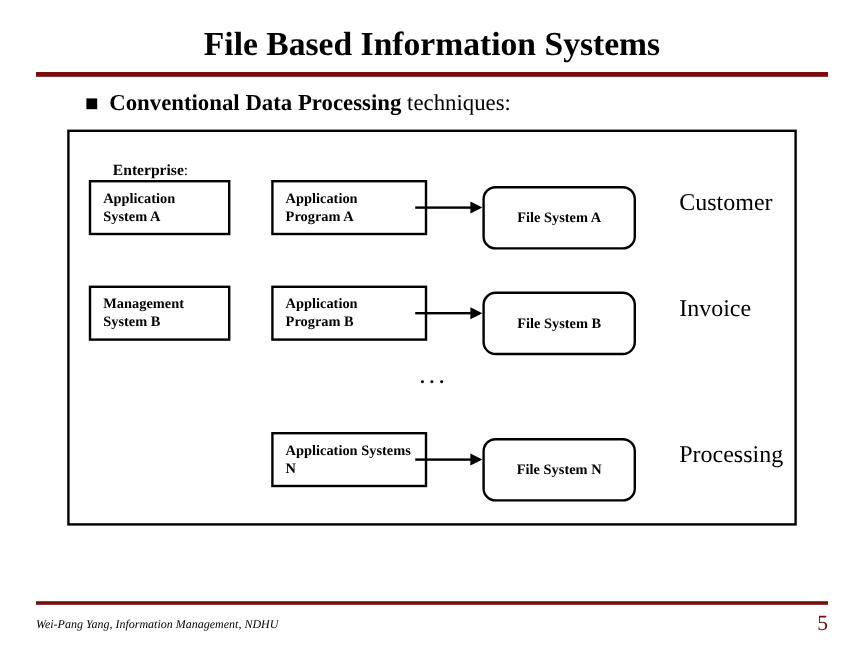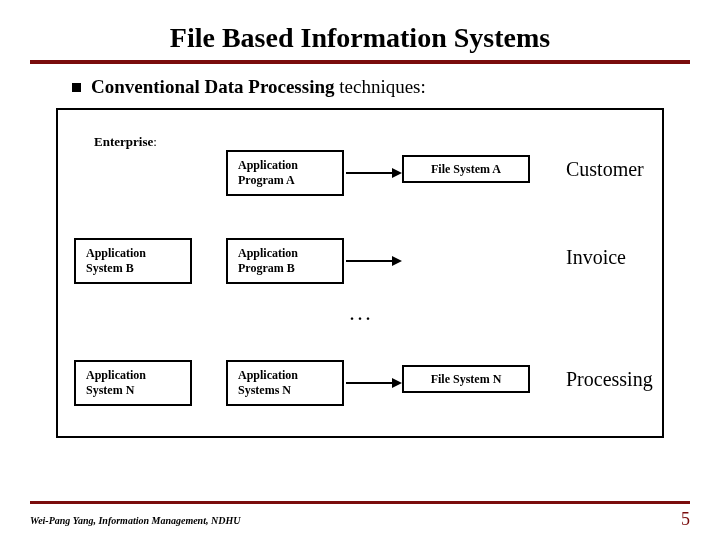--- a/index.html
+++ b/index.html
@@ -65,22 +65,22 @@
     border: 2px solid #000;
     font-size: 12px;
     font-weight: bold;
     display: flex;
     flex-direction: column;
     justify-content: center;
     padding: 0 10px;
     background: #fff;
   }
   .sysbox { left: 16px; width: 118px; height: 46px; }
-  .progbox { left: 168px; width: 118px; height: 46px; text-align: left; }
-  .filebox { left: 344px; width: 128px; height: 28px; top: 5px; text-align: left; align-items: center; }
+  .progbox { left: 168px; width: 130px; height: 46px; text-align: left; }
+  .filebox { left: 344px; width: 128px; height: 53px; top: 5px; text-align: left; align-items: center; border-radius: 11px; }
   .entity {
     position: absolute;
     left: 508px;
     top: 8px;
     font-size: 20px;
     font-family: "Times New Roman", serif;
   }
   .arrow {
     position: absolute;
     top: 22px;
@@ -113,21 +113,20 @@
     right: 30px;
     height: 3px;
     background: #7a0c0c;
   }
   .footer-text {
     position: absolute;
     bottom: 14px;
     left: 30px;
     font-size: 10px;
     font-style: italic;
-    font-weight: bold;
   }
   .page-num {
     position: absolute;
     bottom: 10px;
     right: 30px;
     font-size: 18px;
     color: #7a0c0c;
     font-family: "Times New Roman", serif;
   }
 </style>
@@ -140,37 +139,38 @@
 <div class="subtitle-row">
   <span class="bullet"></span><span class="subtitle-bold">Conventional Data Processing</span><span> techniques:</span>
 </div>
 
 <div class="diagram-frame">
   <div class="enterprise-label">
     <span class="enterprise-bold">Enterprise</span><span>:</span>
   </div>
 
   <div class="row row1">
+    <div class="box sysbox">Application System A</div>
     <div class="box progbox">Application Program A</div>
     <div class="arrow"></div>
     <div class="box filebox">File System A</div>
     <div class="entity">Customer</div>
   </div>
 
   <div class="row row2">
-    <div class="box sysbox">Application System B</div>
+    <div class="box sysbox">Management System B</div>
     <div class="box progbox">Application Program B</div>
     <div class="arrow"></div>
+    <div class="box filebox">File  System B</div>
     <div class="entity">Invoice</div>
   </div>
 
   <div class="ellipsis">. . .</div>
 
   <div class="row row3">
-    <div class="box sysbox">Application System N</div>
     <div class="box progbox">Application Systems  N</div>
     <div class="arrow"></div>
     <div class="box filebox">File System N</div>
     <div class="entity">Processing</div>
   </div>
 </div>
 
 <div class="footer-line"></div>
 <div class="footer-text">Wei-Pang Yang, Information Management, NDHU</div>
 <div class="page-num">5</div>

